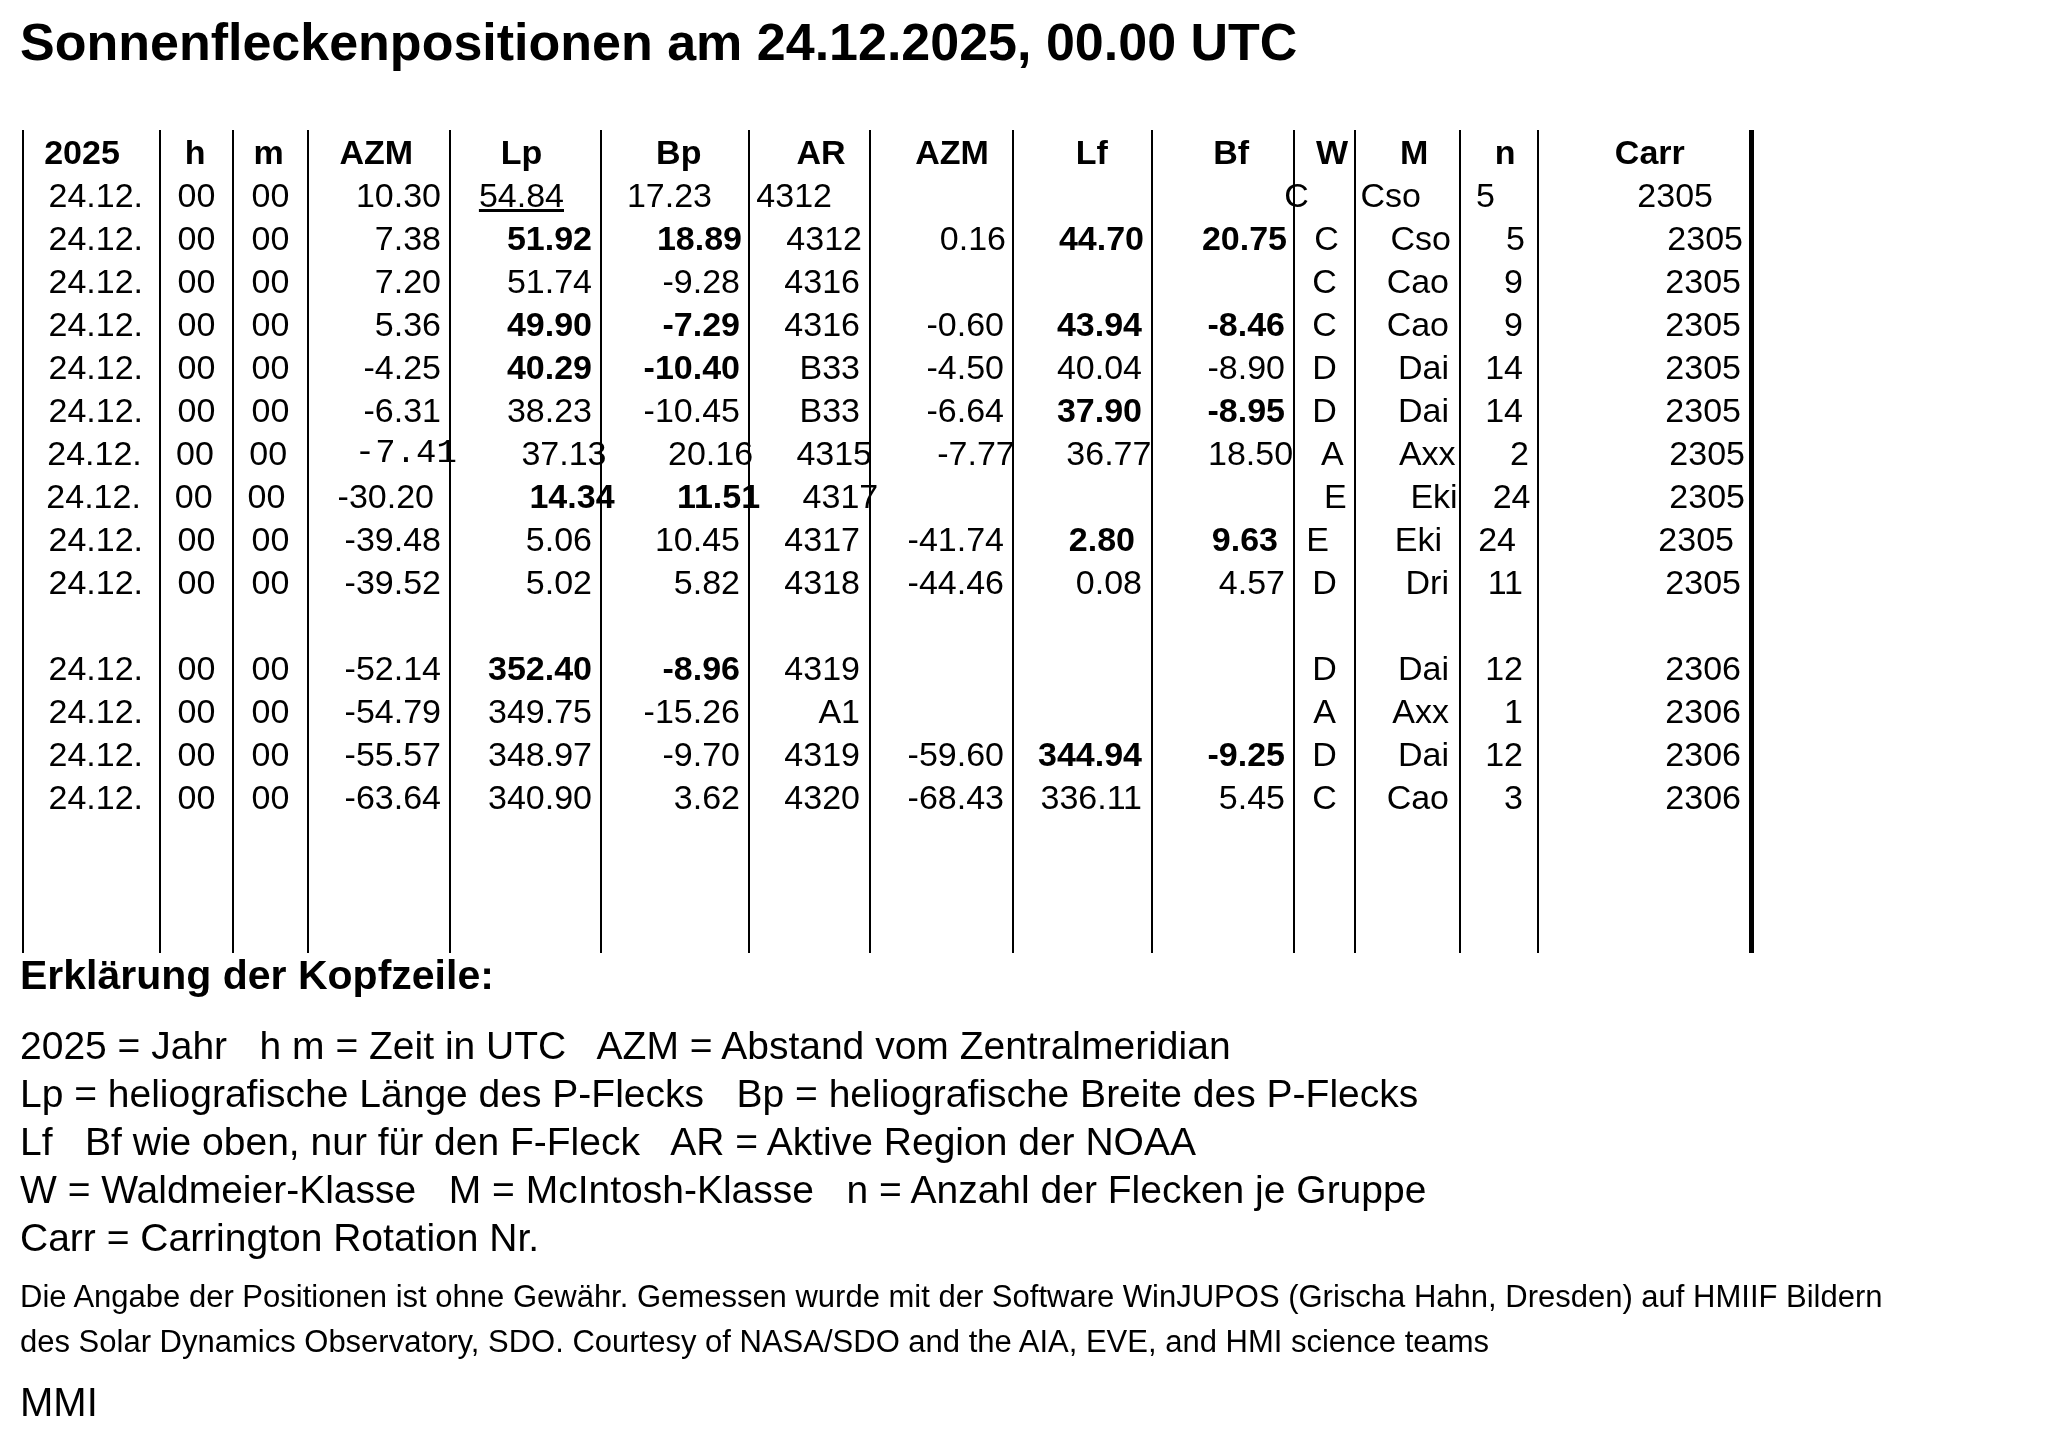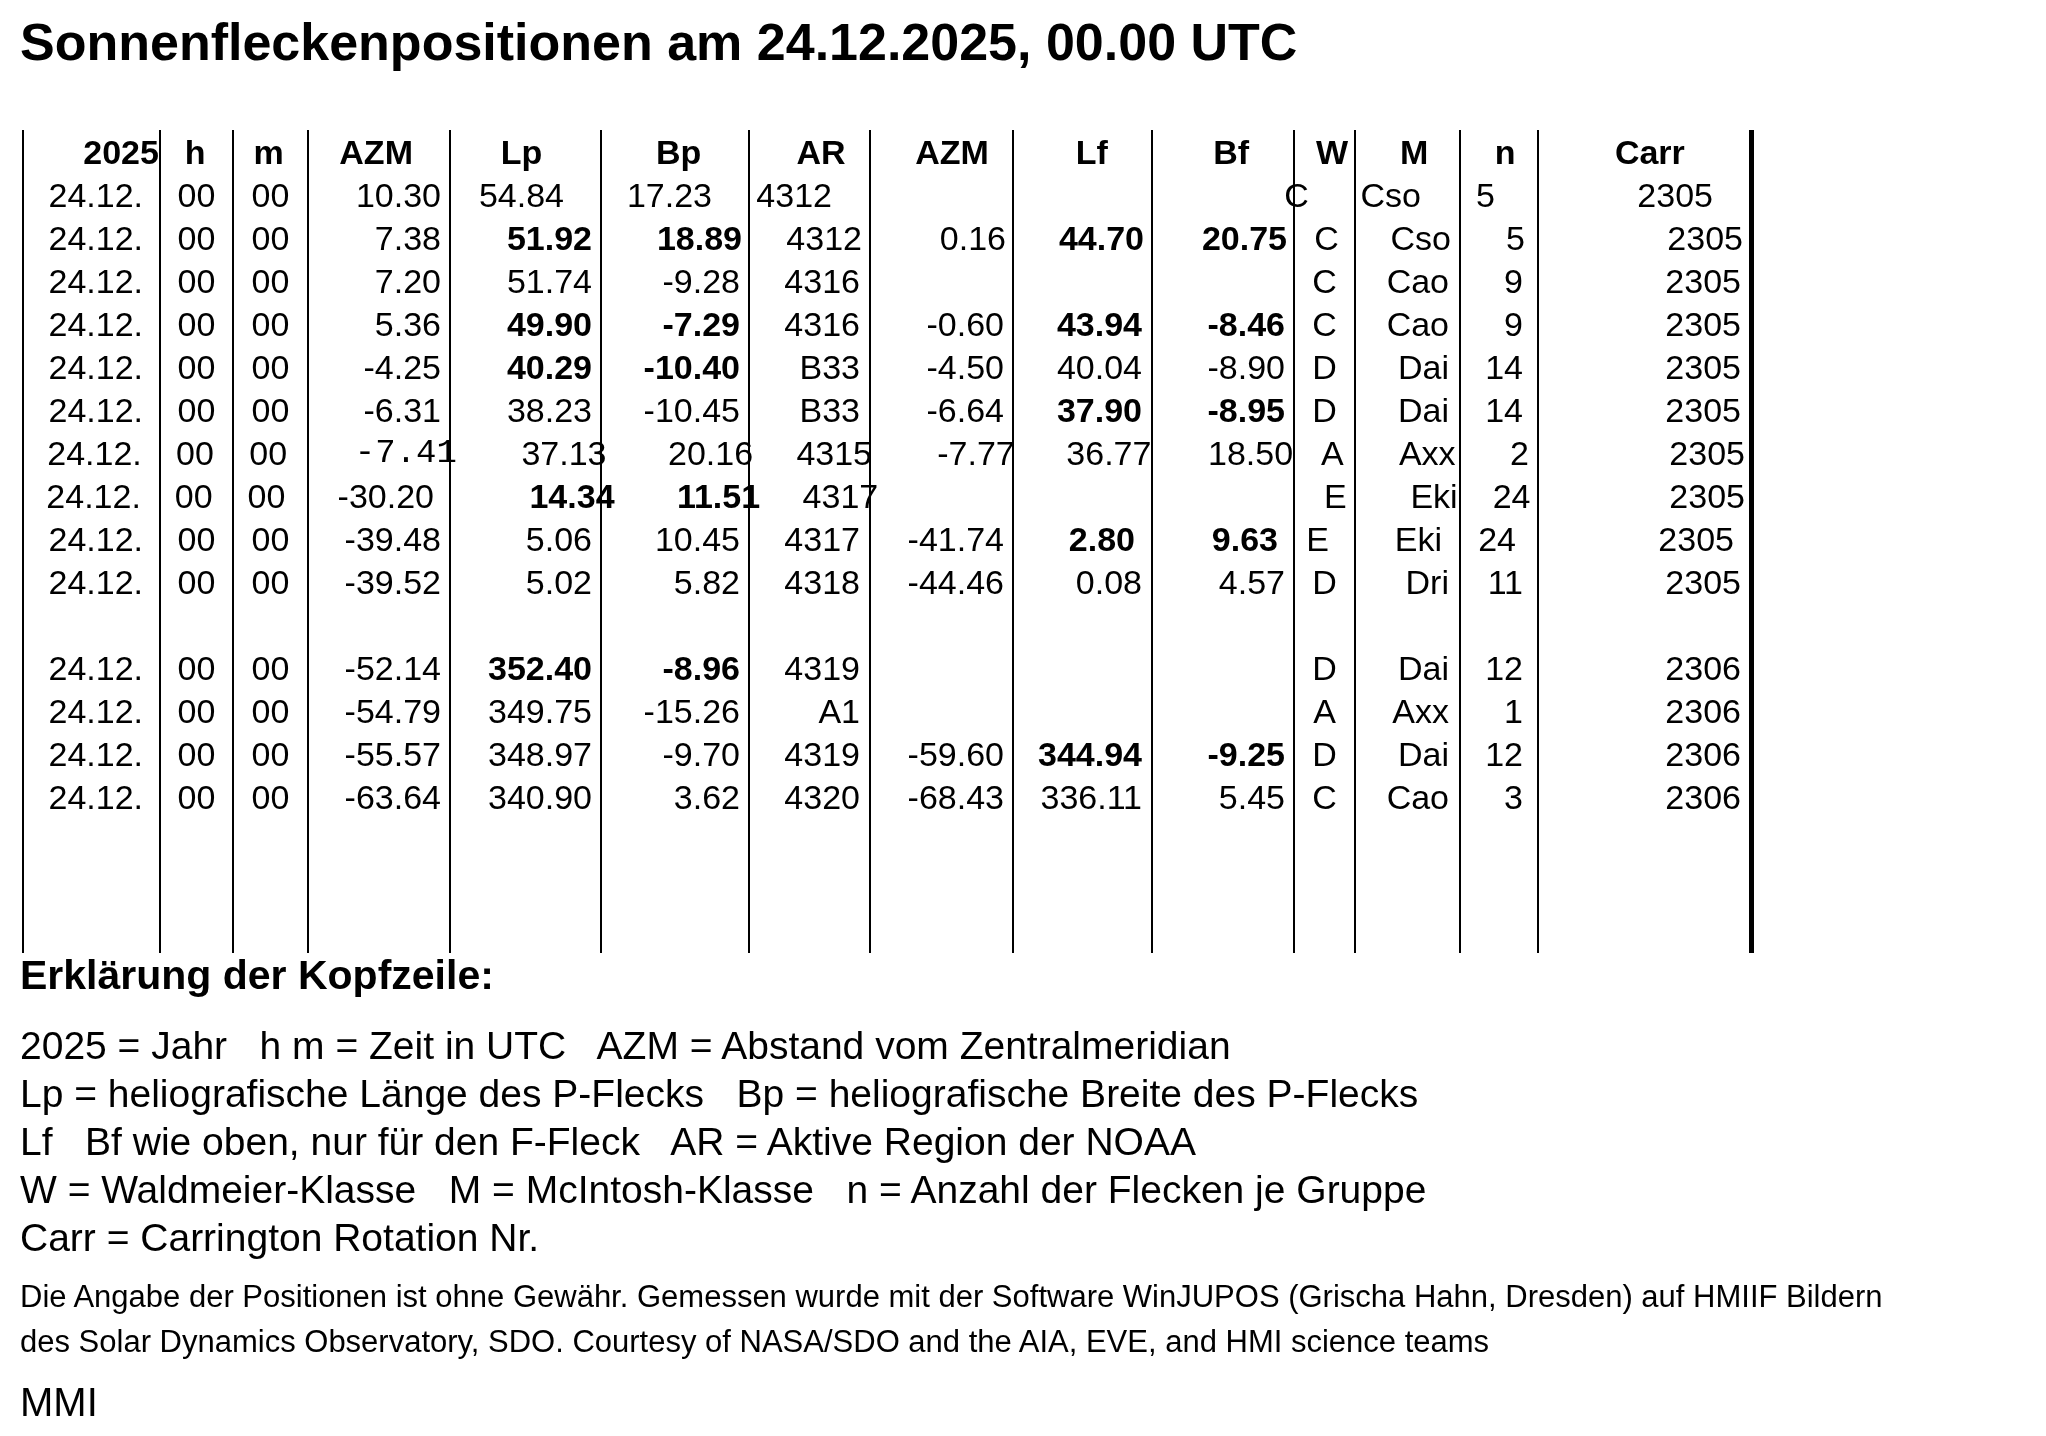--- a/index.html
+++ b/index.html
@@ -73,21 +73,21 @@
   .col-7  { text-align: right;  padding-right: 9px; }
   .col-8  { text-align: right;  padding-right: 10px; }
   .col-9  { text-align: right;  padding-right: 9px; }
   .col-10 { text-align: center; }
   .col-11 { text-align: right;  padding-right: 11px; }
   .col-12 { text-align: right;  padding-right: 15px; }
   .col-13 { text-align: right;  padding-right: 11px; }
 
   
   .hdr .cell { text-align: center; padding-right: 0; }
-  .hdr .col-0 { text-align: right; }
+  .hdr .col-0 { padding-right: 17px; }
 
   
   #legend-heading {
     left: 20px;
     top: 952px;
     font-size: 41px;
     font-weight: bold;
     white-space: pre;
   }
   #legend-lines {
@@ -137,21 +137,21 @@
         <div class="cell col-10" style="width: 61px;">W</div>
         <div class="cell col-11" style="width: 105px;">M</div>
         <div class="cell col-12" style="width: 78px;">n</div>
         <div class="cell col-13" style="width: 214px;">Carr</div>
       </div>
       <div class="trow">
         <div class="cell col-0" style="width: 138px;">24.12.</div>
         <div class="cell col-1" style="width: 73px;">00</div>
         <div class="cell col-2" style="width: 75px;">00</div>
         <div class="cell col-3" style="width: 142px;">10.30</div>
-        <div class="cell col-4" style="width: 123px;">54.84</div>
+        <div class="cell col-4" style="width: 123px; text-decoration: underline;">54.84</div>
         <div class="cell col-5" style="width: 148px;">17.23</div>
         <div class="cell col-6" style="width: 121px;">4312</div>
         <div class="cell col-7" style="width: 143px;"></div>
         <div class="cell col-8" style="width: 139px;"></div>
         <div class="cell col-9" style="width: 142px;"></div>
         <div class="cell col-10" style="width: 61px;">C</div>
         <div class="cell col-11" style="width: 105px;">Cso</div>
         <div class="cell col-12" style="width: 78px;">5</div>
         <div class="cell col-13" style="width: 214px;">2305</div>
       </div>

